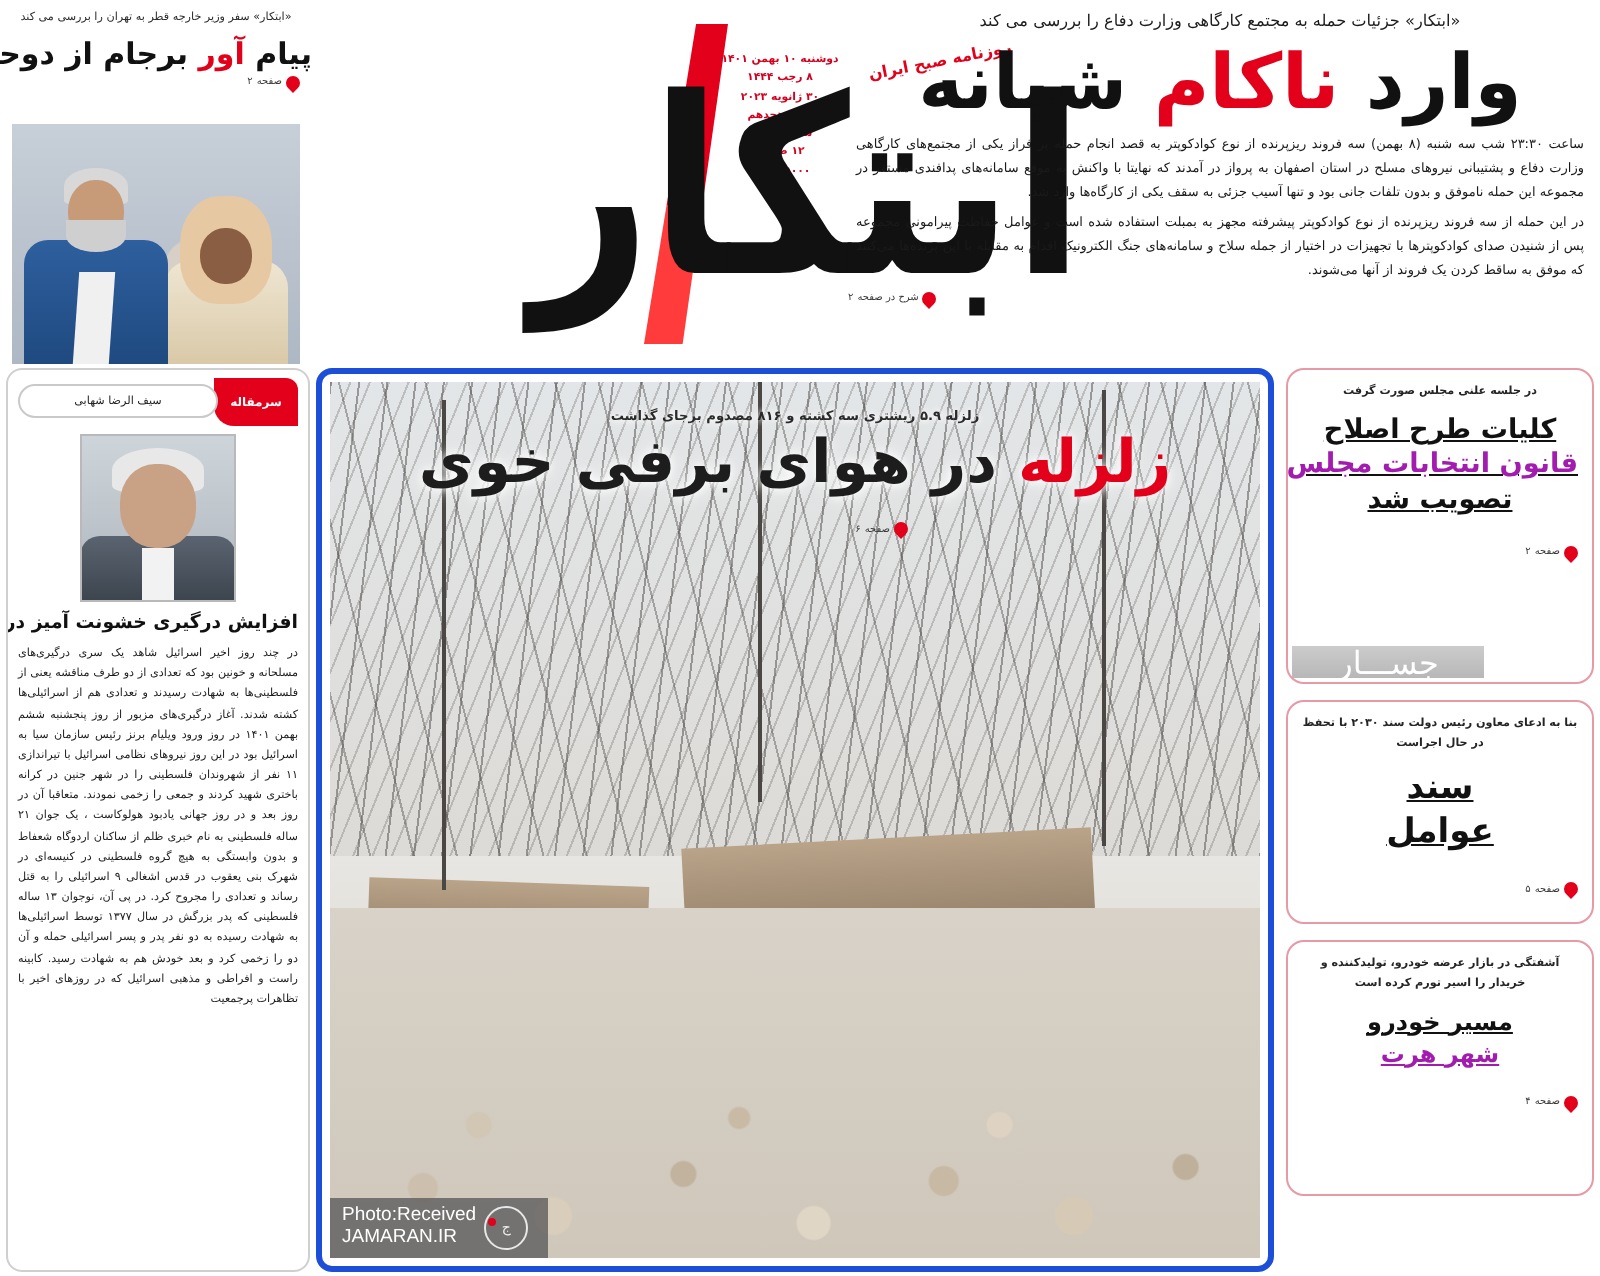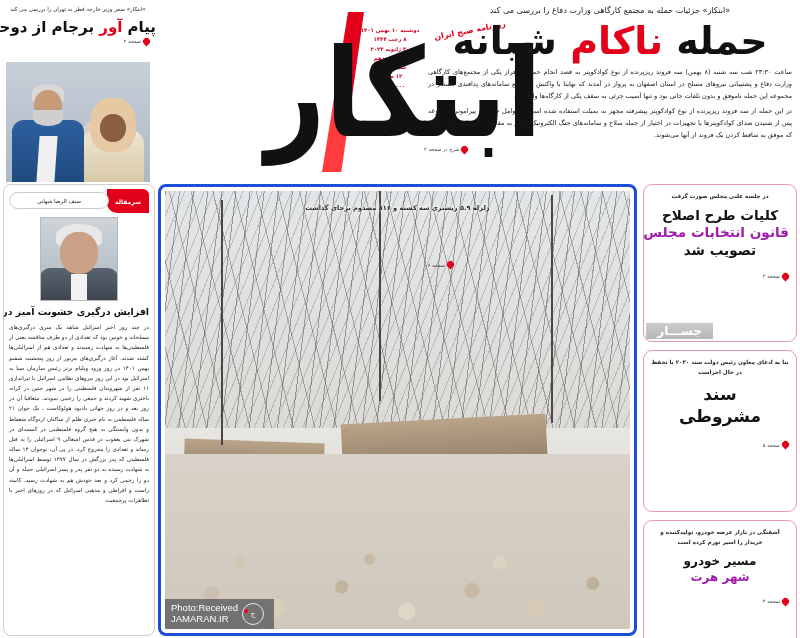--- a/index.html
+++ b/index.html
@@ -247,30 +247,30 @@
     overflow:hidden;
   }
   .rbox-kicker {
     text-align:center; font-size:5.6px; color:#252525; line-height:1.75;
     font-weight:bold;
   }
   .rbox-head {
     text-align:center; font-weight:bold; color:#111; line-height:1.3;
     margin-top:5px; letter-spacing:-0.3px;
   }
-  .rbox-head .ln { display:block; white-space:nowrap; }
+  .rbox-head .ln { display:block; white-space:nowrap;text-decoration:underline; }
   .rbox-head .hl { color:#a21caf; }
   .rbox-foot { margin-top:5px; }
   .box1 .rbox-head { font-size:13.6px; }
   .box2 .rbox-head { font-size:17px; line-height:1.34; }
   .box3 .rbox-head { font-size:12px; line-height:1.34; }
   .jasar {
-    position:absolute; left:2px; bottom:2px; width:67px; height:16px;
+    position:absolute; left:2px; bottom:2px; width:96px; height:16px;
     background:linear-gradient(#b8b8b8,#9c9c9c); opacity:.72;
-    color:#fff; font-size:12px; font-weight:bold;
+    color:#fff; font-size:16px; font-weight:normal;
     display:flex; align-items:center; justify-content:center; letter-spacing:-1px;
   }
 </style>
 </head>
 <body>
 
 <div class="page">
 
   <div class="masthead">
 
@@ -316,21 +316,21 @@
 
     <div class="swoosh"></div>
     <div class="logo-wrap">
       <div class="logo-tag">روزنامه صبح ایران</div>
       <div class="logo-word">ابتکار</div>
     </div>
 
     <div class="lead">
       <div class="lead-kicker">«ابتکار» جزئیات حمله به مجتمع کارگاهی وزارت دفاع را بررسی می کند</div>
       <div class="lead-head">
-        <span>حمله</span>
+        <span>وارد</span>
         <span class="hl">ناکام</span>
         <span>شبانه</span>
       </div>
       <div class="lead-body">
         <p>ساعت ۲۳:۳۰ شب سه شنبه (۸ بهمن) سه فروند ریزپرنده از نوع کوادکوپتر به قصد انجام حمله بر فراز یکی از مجتمع‌های کارگاهی وزارت دفاع و پشتیبانی نیروهای مسلح در استان اصفهان به پرواز در آمدند که نهایتا با واکنش به موقع سامانه‌های پدافندی مستقر در مجموعه این حمله ناموفق و بدون تلفات جانی بود و تنها آسیب جزئی به سقف یکی از کارگاه‌ها وارد شد.</p>
         <p>در این حمله از سه فروند ریزپرنده از نوع کوادکوپتر پیشرفته مجهز به بمبلت استفاده شده است و عوامل حفاظت پیرامونی مجموعه پس از شنیدن صدای کوادکوپترها با تجهیزات در اختیار از جمله سلاح و سامانه‌های جنگ الکترونیک اقدام به مقابله با این پرنده‌ها می‌کنند که موفق به ساقط کردن یک فروند از آنها می‌شوند.</p>
       </div>
       <div class="lead-more">
         <span class="ptag">
           <span class="dot"></span>
@@ -365,20 +365,24 @@
         <div class="treeline"></div>
         <div class="snowfield"></div>
         <div class="roof" style="left:38%;top:52%;width:44%;height:13%;transform:rotate(-3deg);"></div>
         <div class="roof" style="left:4%;top:57%;width:30%;height:9%;transform:rotate(2deg);"></div>
         <div class="rubblefield"></div>
         <div class="trunk" style="left:12%;top:2%;height:56%;"></div>
         <div class="trunk" style="left:46%;top:0;height:48%;"></div>
         <div class="trunk" style="left:83%;top:1%;height:52%;"></div>
 
         <div class="photo-kicker">زلزله ۵.۹ ریشتری سه کشته و ۸۱۶ مصدوم برجای گذاشت</div>
+        <div class="photo-head">
+          <span class="hl">زلزله</span>
+          <span>در هوای برفی خوی</span>
+        </div>
         <div class="photo-ptag">
           <span class="ptag">
             <span class="dot"></span>
             <span class="lbl">صفحه</span>
             <span class="lbl">۶</span>
           </span>
         </div>
 
         <div class="watermark">
           <div class="wm-logo">ج</div>
@@ -404,25 +408,25 @@
         <div class="rbox-foot">
           <span class="ptag">
             <span class="dot"></span>
             <span class="lbl">صفحه</span>
             <span class="lbl">۲</span>
           </span>
         </div>
         <div class="jasar">جســـار</div>
       </div>
 
-      <div class="rbox box2" style="height:162px;">
+      <div class="rbox box2" style="height:112px;">
         <div class="rbox-kicker">بنا به ادعای معاون رئیس دولت سند ۲۰۳۰ با تحفظ در حال اجراست</div>
         <div class="rbox-head">
           <span class="ln">سند</span>
-          <span class="ln">مشروطی</span>
+          <span class="ln">عوامل</span>
         </div>
         <div class="rbox-foot">
           <span class="ptag">
             <span class="dot"></span>
             <span class="lbl">صفحه</span>
             <span class="lbl">۵</span>
           </span>
         </div>
       </div>
 

